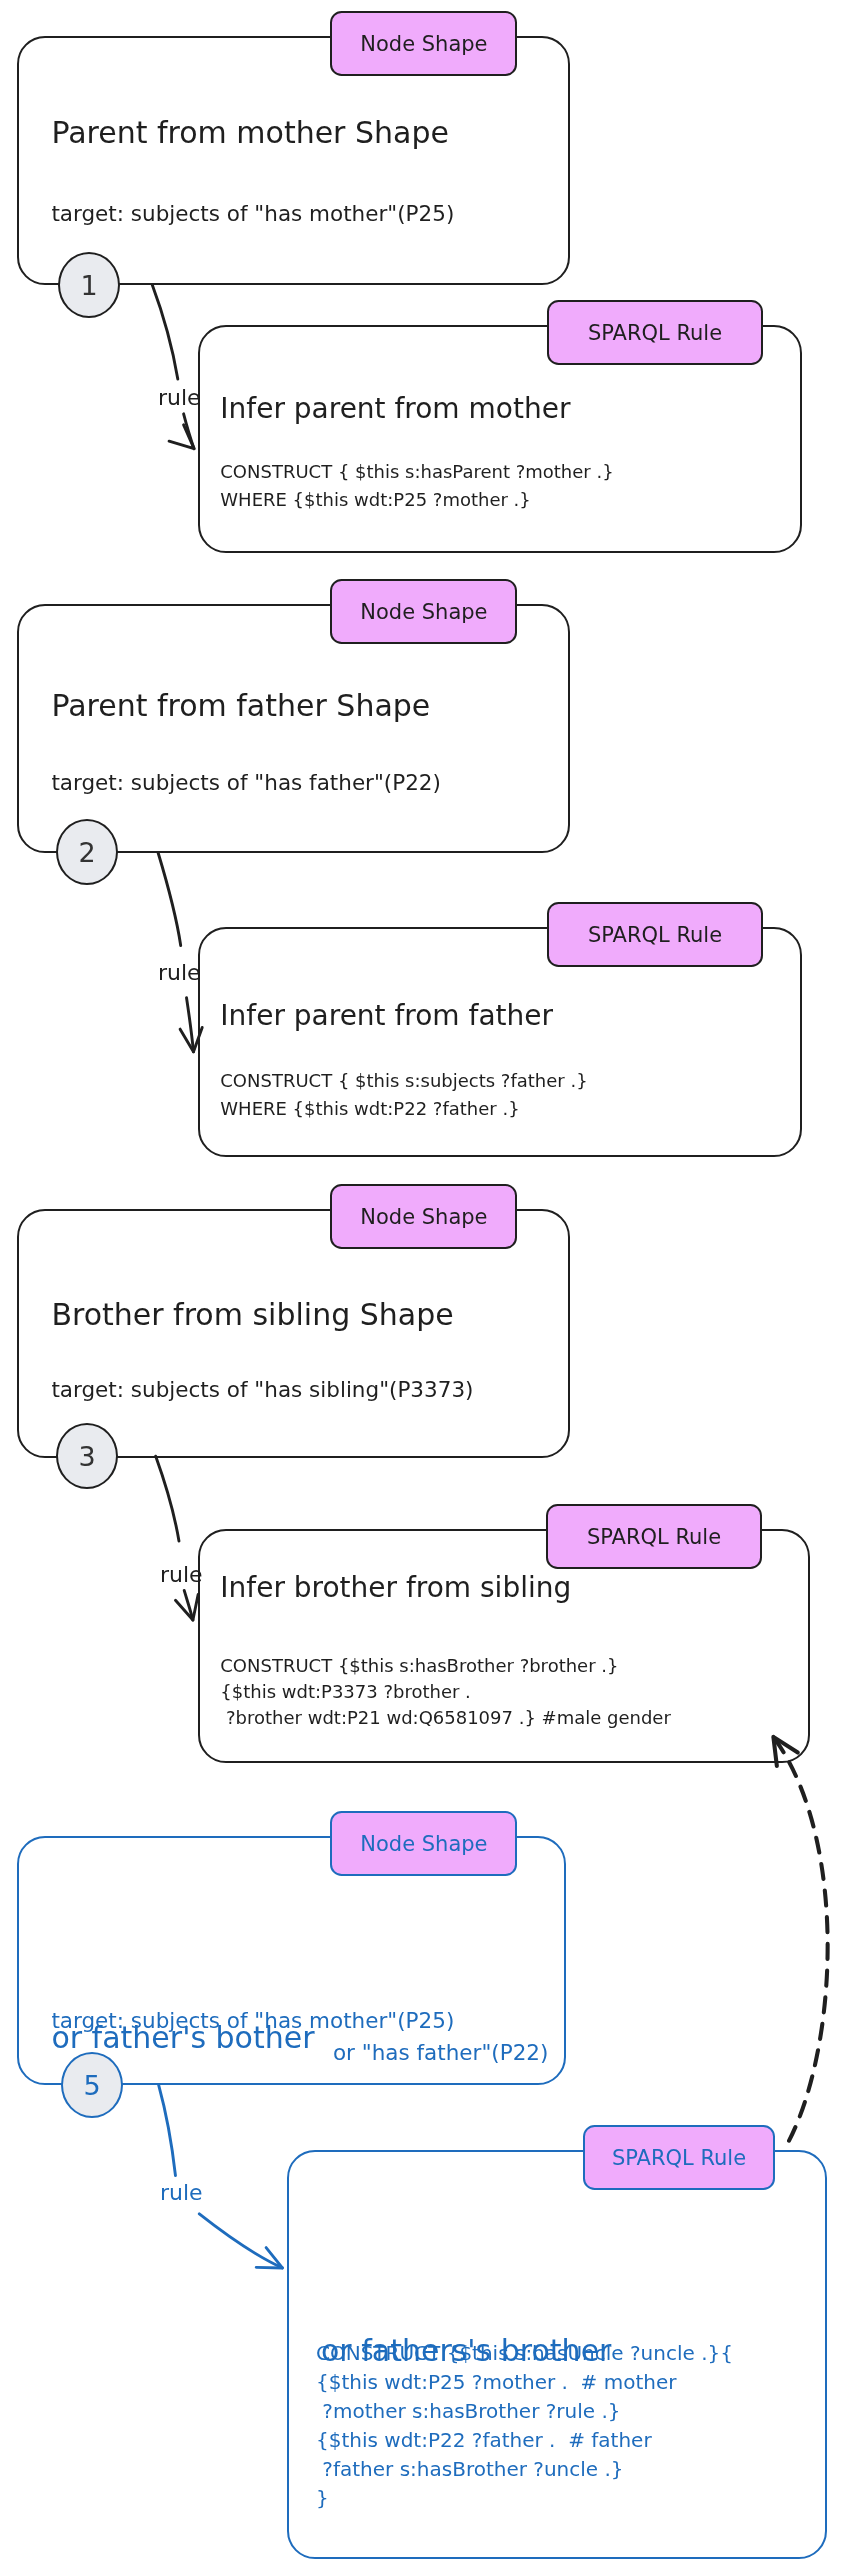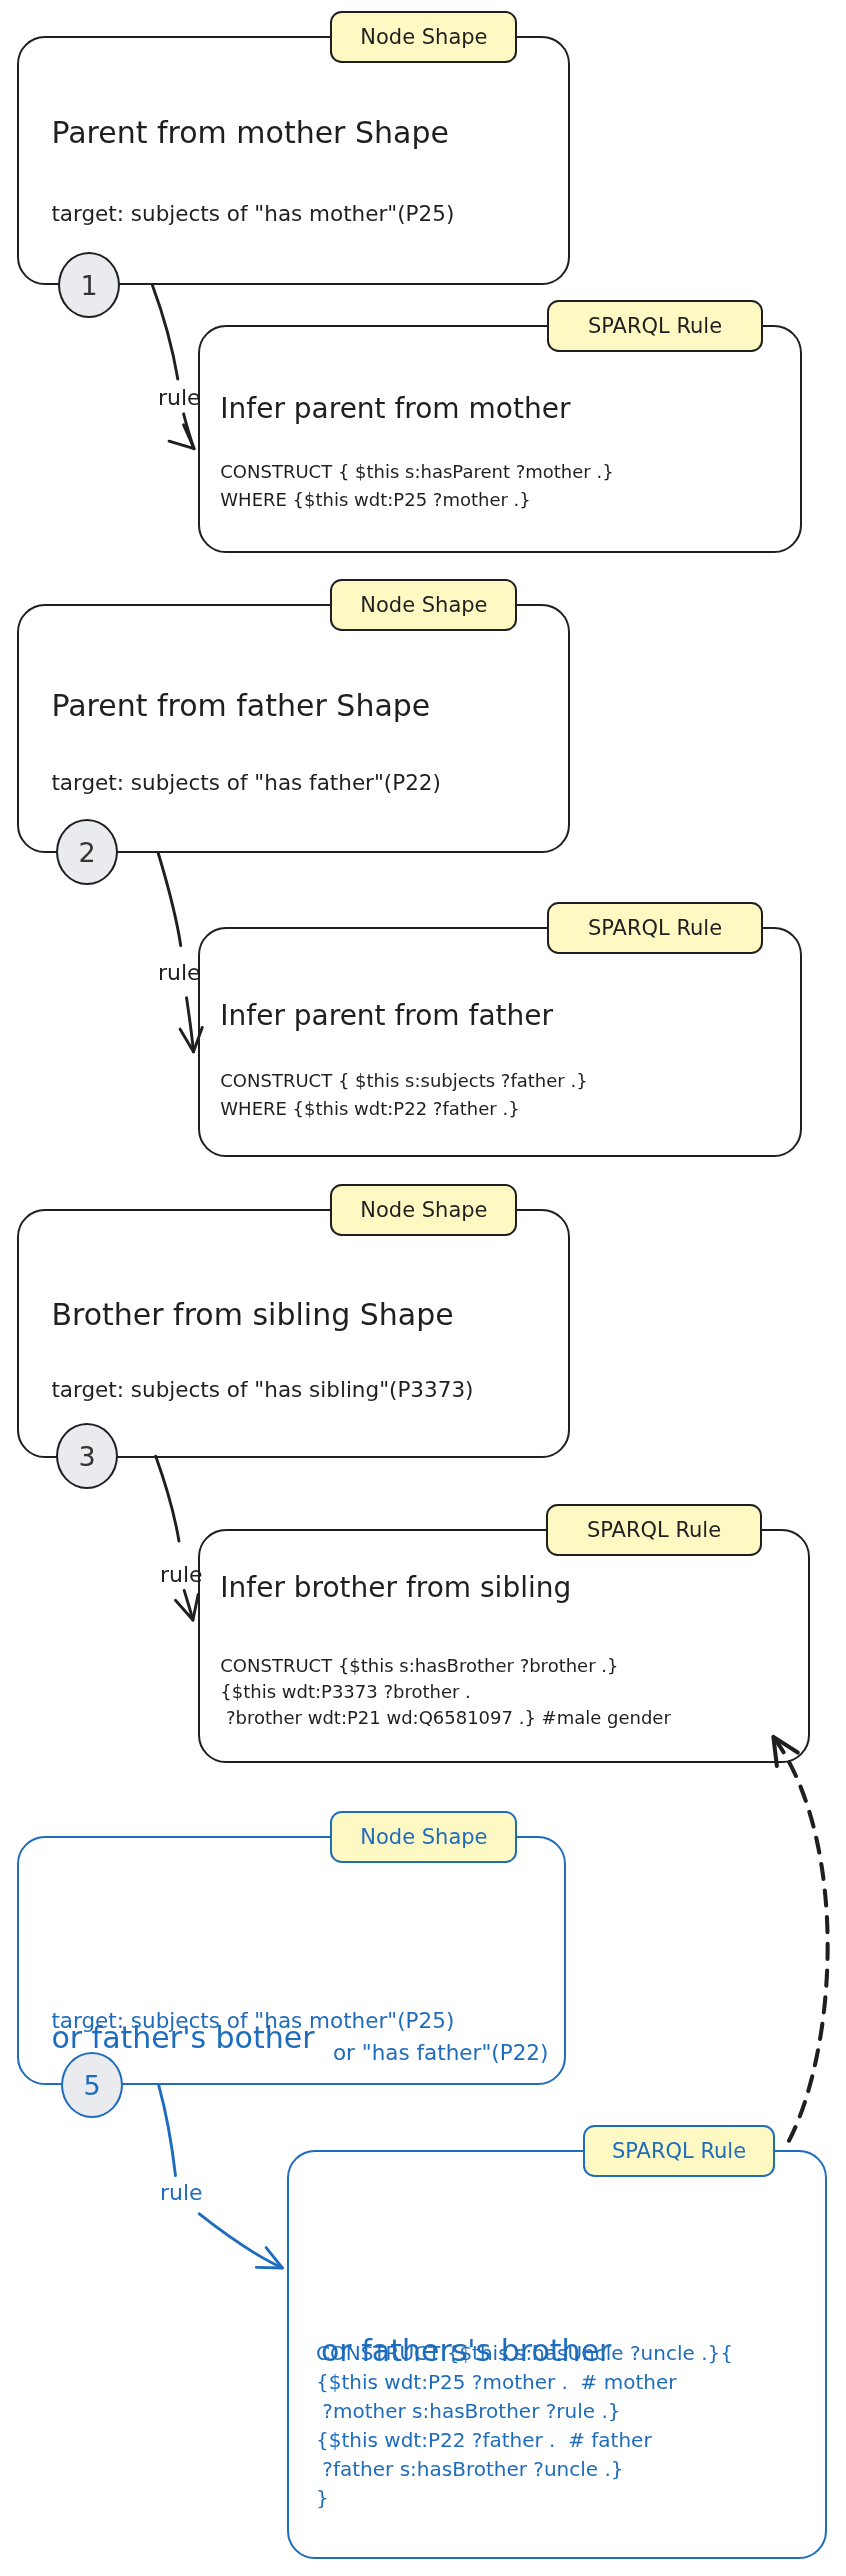--- a/index.html
+++ b/index.html
@@ -6,21 +6,21 @@
   :root{
     --ink:#1f1f1f;
     --blue:#1e6cbd;
     --badge:#e9ebef;
   }
   html,body{margin:0;padding:0;background:#fff;}
   #page{position:relative;width:846px;height:2576px;background:#fff;overflow:hidden;
         font-family:"DejaVu Sans", sans-serif;color:var(--ink);}
   .box{position:absolute;background:#fff;border:2.9px solid var(--ink);border-radius:28px;box-sizing:border-box;z-index:2;}
   .box.blue{border-color:var(--blue);color:var(--blue);}
-  .tab{position:absolute;top:-27px;height:52px;background:#fef9c3;border:2.9px solid var(--ink);
+  .tab{position:absolute;top:-27px;height:65px;background:#f0abfc;border:2.9px solid var(--ink);
        border-radius:11.6px;display:flex;align-items:center;justify-content:center;
        font-size:21px;box-sizing:border-box;z-index:4;}
   .tab.blue{border-color:var(--blue);color:var(--blue);}
   .abs{position:absolute;}
   .node-title{font-size:30px;line-height:37px;white-space:pre;margin-top:32px;}
   .node-title.lh{line-height:53px;}
   .target{font-size:21.5px;white-space:pre;}
   .rule-title{font-size:28px;white-space:pre;}
   .rule-title.blue-t{font-size:30px;line-height:65px;}
   .code{font-size:18px;line-height:28px;}

